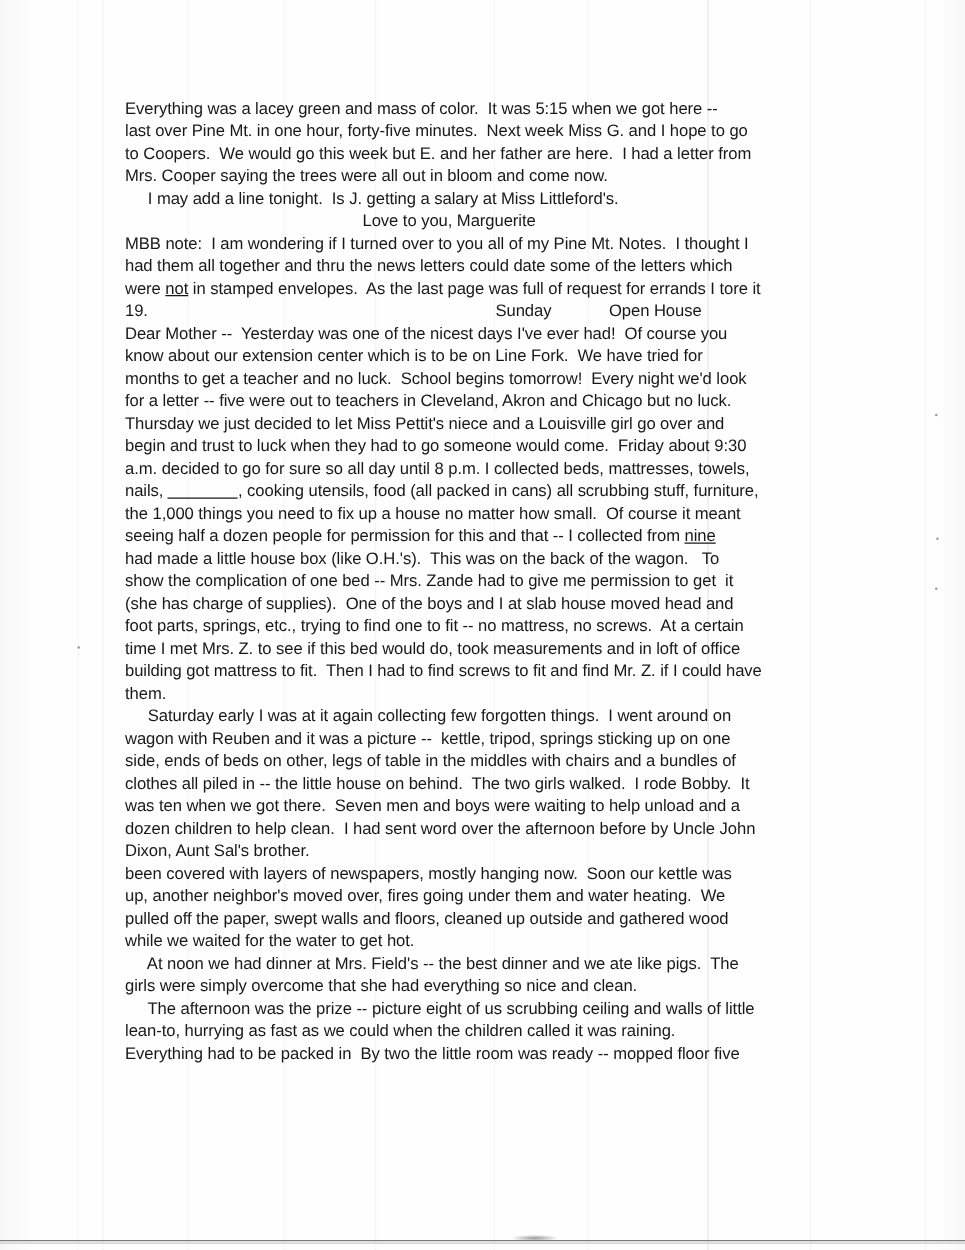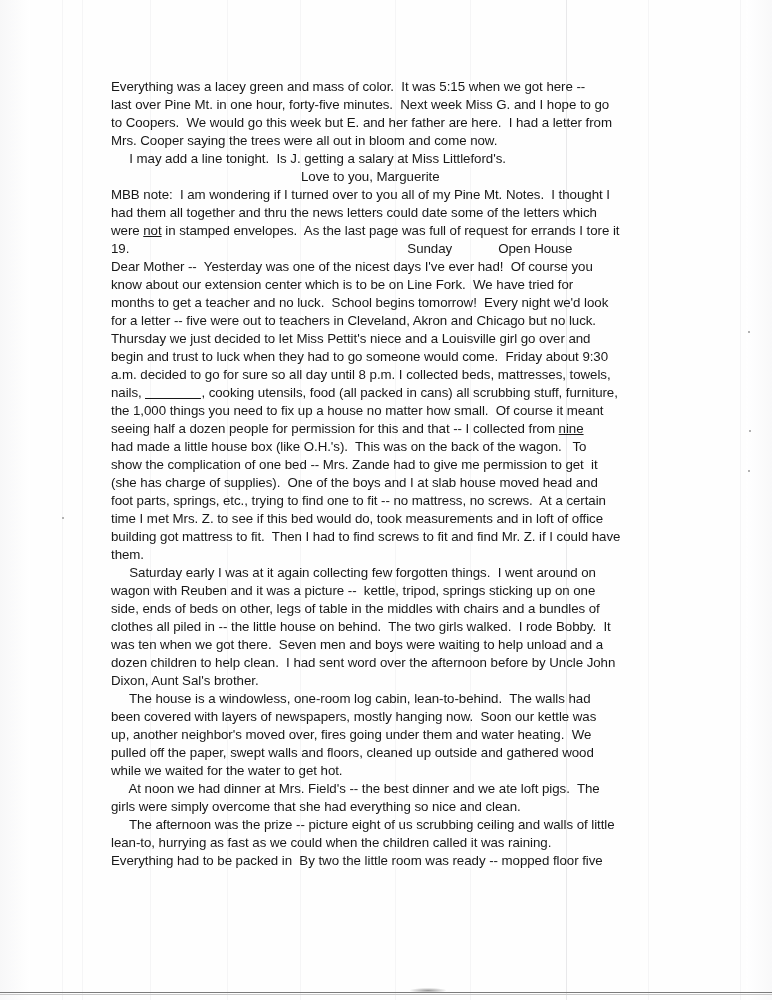--- a/index.html
+++ b/index.html
@@ -72,21 +72,20 @@
 
   .text-block {
     position: absolute;
     left: 100px;
     top: 78px;
     width: 594px;
     color: #181818;
     font-size: 13.3px;
     line-height: 18.0px;
     letter-spacing: -0.05px;
-    margin-left: 11px;
   }
   .ln {
     white-space: pre;
     margin: 0;
     padding: 0;
   }
   u.ul { text-decoration: underline; text-decoration-thickness: 1px; text-underline-offset: 1px; }
   .blankline {
     display: inline-block;
     width: 56px;
@@ -158,26 +157,25 @@
     <div class="ln">time I met Mrs. Z. to see if this bed would do, took measurements and in loft of office</div>
     <div class="ln">building got mattress to fit.  Then I had to find screws to fit and find Mr. Z. if I could have</div>
     <div class="ln">them.</div>
     <div class="ln">     Saturday early I was at it again collecting few forgotten things.  I went around on</div>
     <div class="ln">wagon with Reuben and it was a picture --  kettle, tripod, springs sticking up on one</div>
     <div class="ln">side, ends of beds on other, legs of table in the middles with chairs and a bundles of</div>
     <div class="ln">clothes all piled in -- the little house on behind.  The two girls walked.  I rode Bobby.  It</div>
     <div class="ln">was ten when we got there.  Seven men and boys were waiting to help unload and a</div>
     <div class="ln">dozen children to help clean.  I had sent word over the afternoon before by Uncle John</div>
     <div class="ln">Dixon, Aunt Sal's brother.</div>
-    <div class="ln">     The house is a windowless, one-room log cabin, lean-to-behind.  The walls had</div>
     <div class="ln">been covered with layers of newspapers, mostly hanging now.  Soon our kettle was</div>
     <div class="ln">up, another neighbor's moved over, fires going under them and water heating.  We</div>
     <div class="ln">pulled off the paper, swept walls and floors, cleaned up outside and gathered wood</div>
     <div class="ln">while we waited for the water to get hot.</div>
-    <div class="ln">     At noon we had dinner at Mrs. Field's -- the best dinner and we ate loft pigs.  The</div>
+    <div class="ln">     At noon we had dinner at Mrs. Field's -- the best dinner and we ate like pigs.  The</div>
     <div class="ln">girls were simply overcome that she had everything so nice and clean.</div>
     <div class="ln">     The afternoon was the prize -- picture eight of us scrubbing ceiling and walls of little</div>
     <div class="ln">lean-to, hurrying as fast as we could when the children called it was raining.</div>
     <div class="ln">Everything had to be packed in  By two the little room was ready -- mopped floor five</div>
 
   </div>
 
   <div class="smudge"></div>
   <div class="bottom-rule"></div>
   <div class="bottom-rule2"></div>

